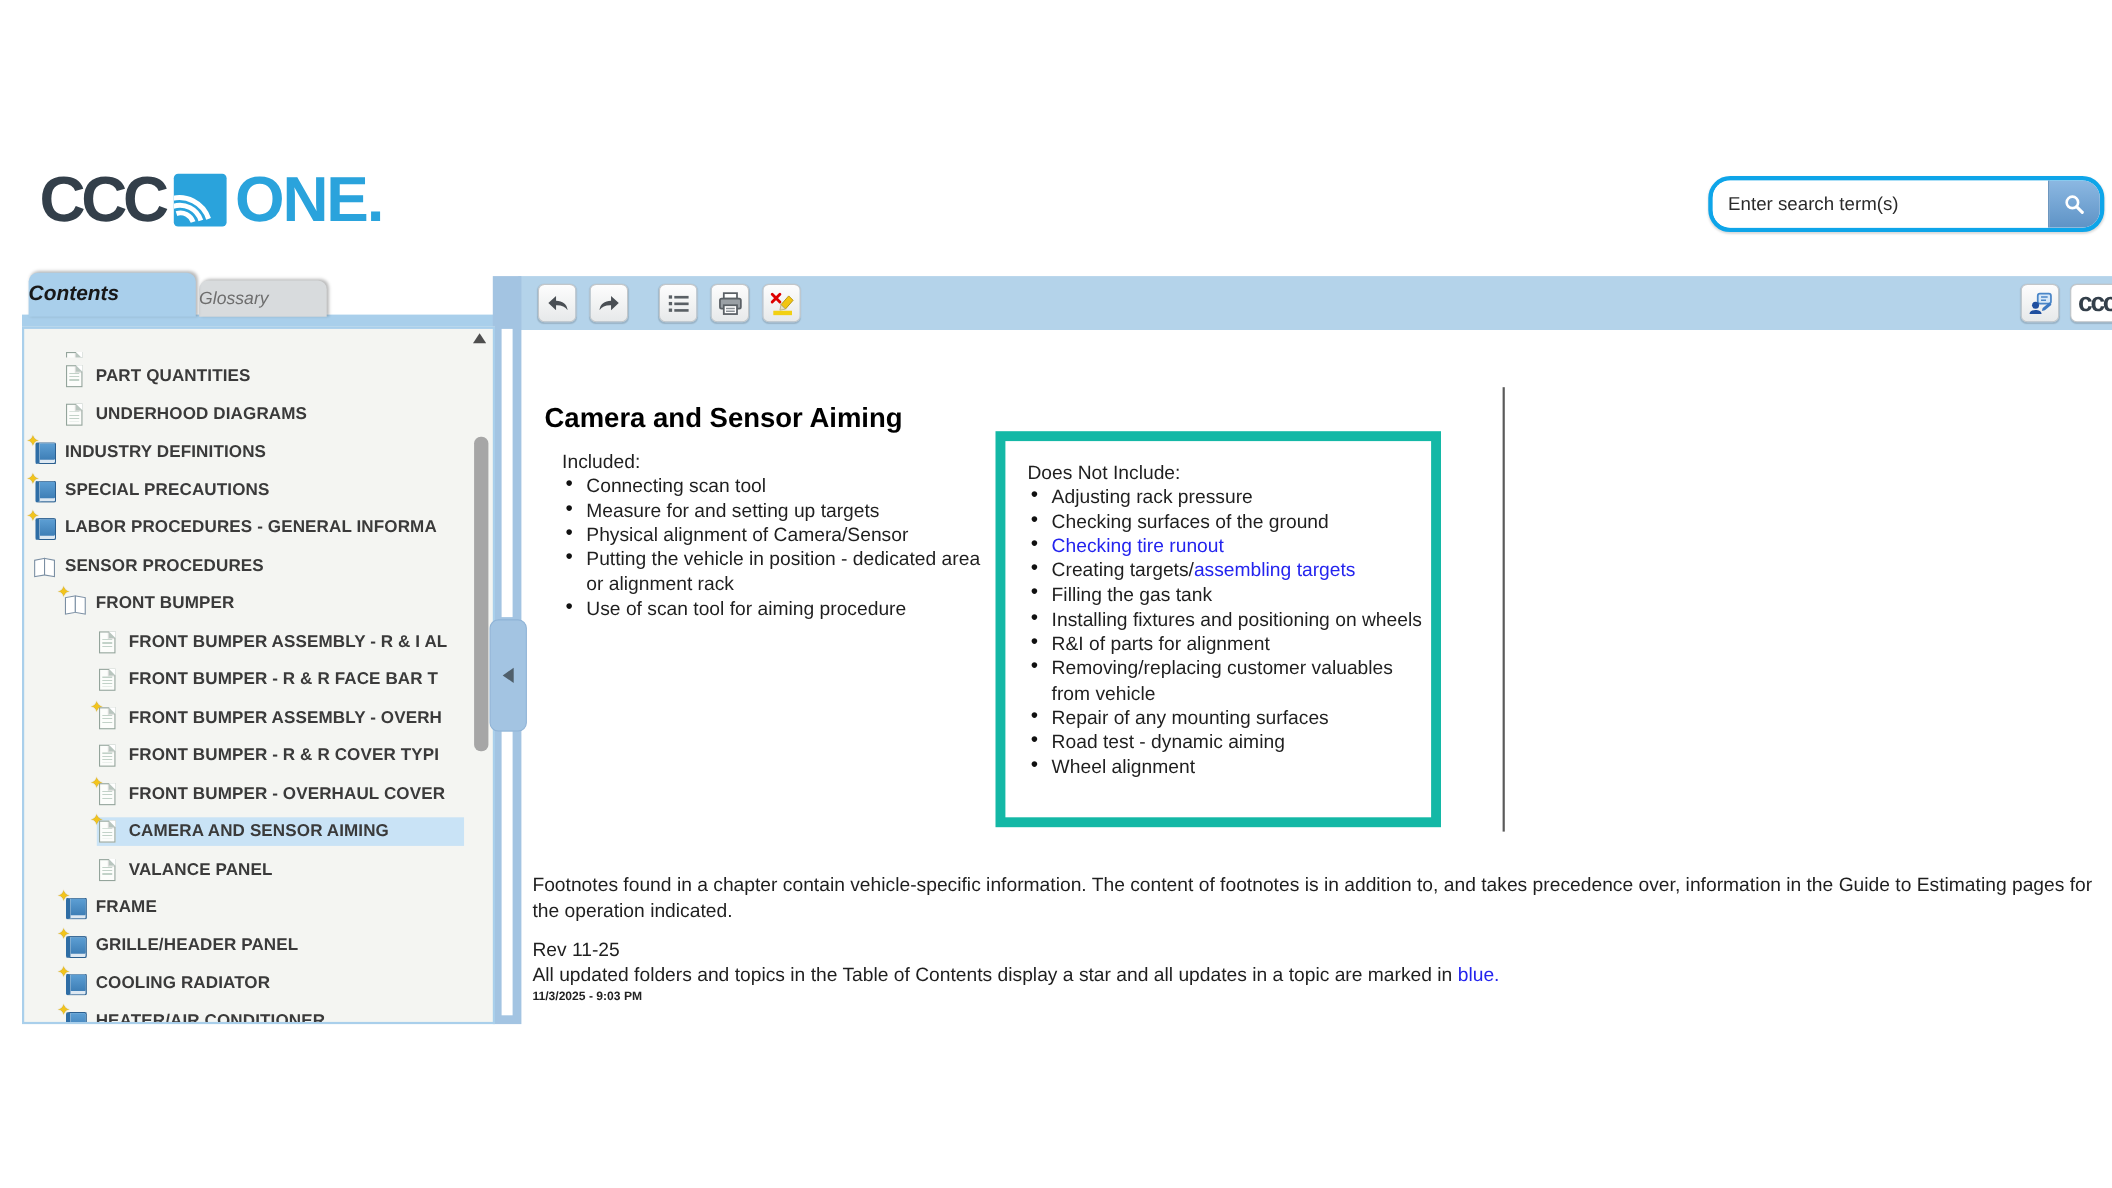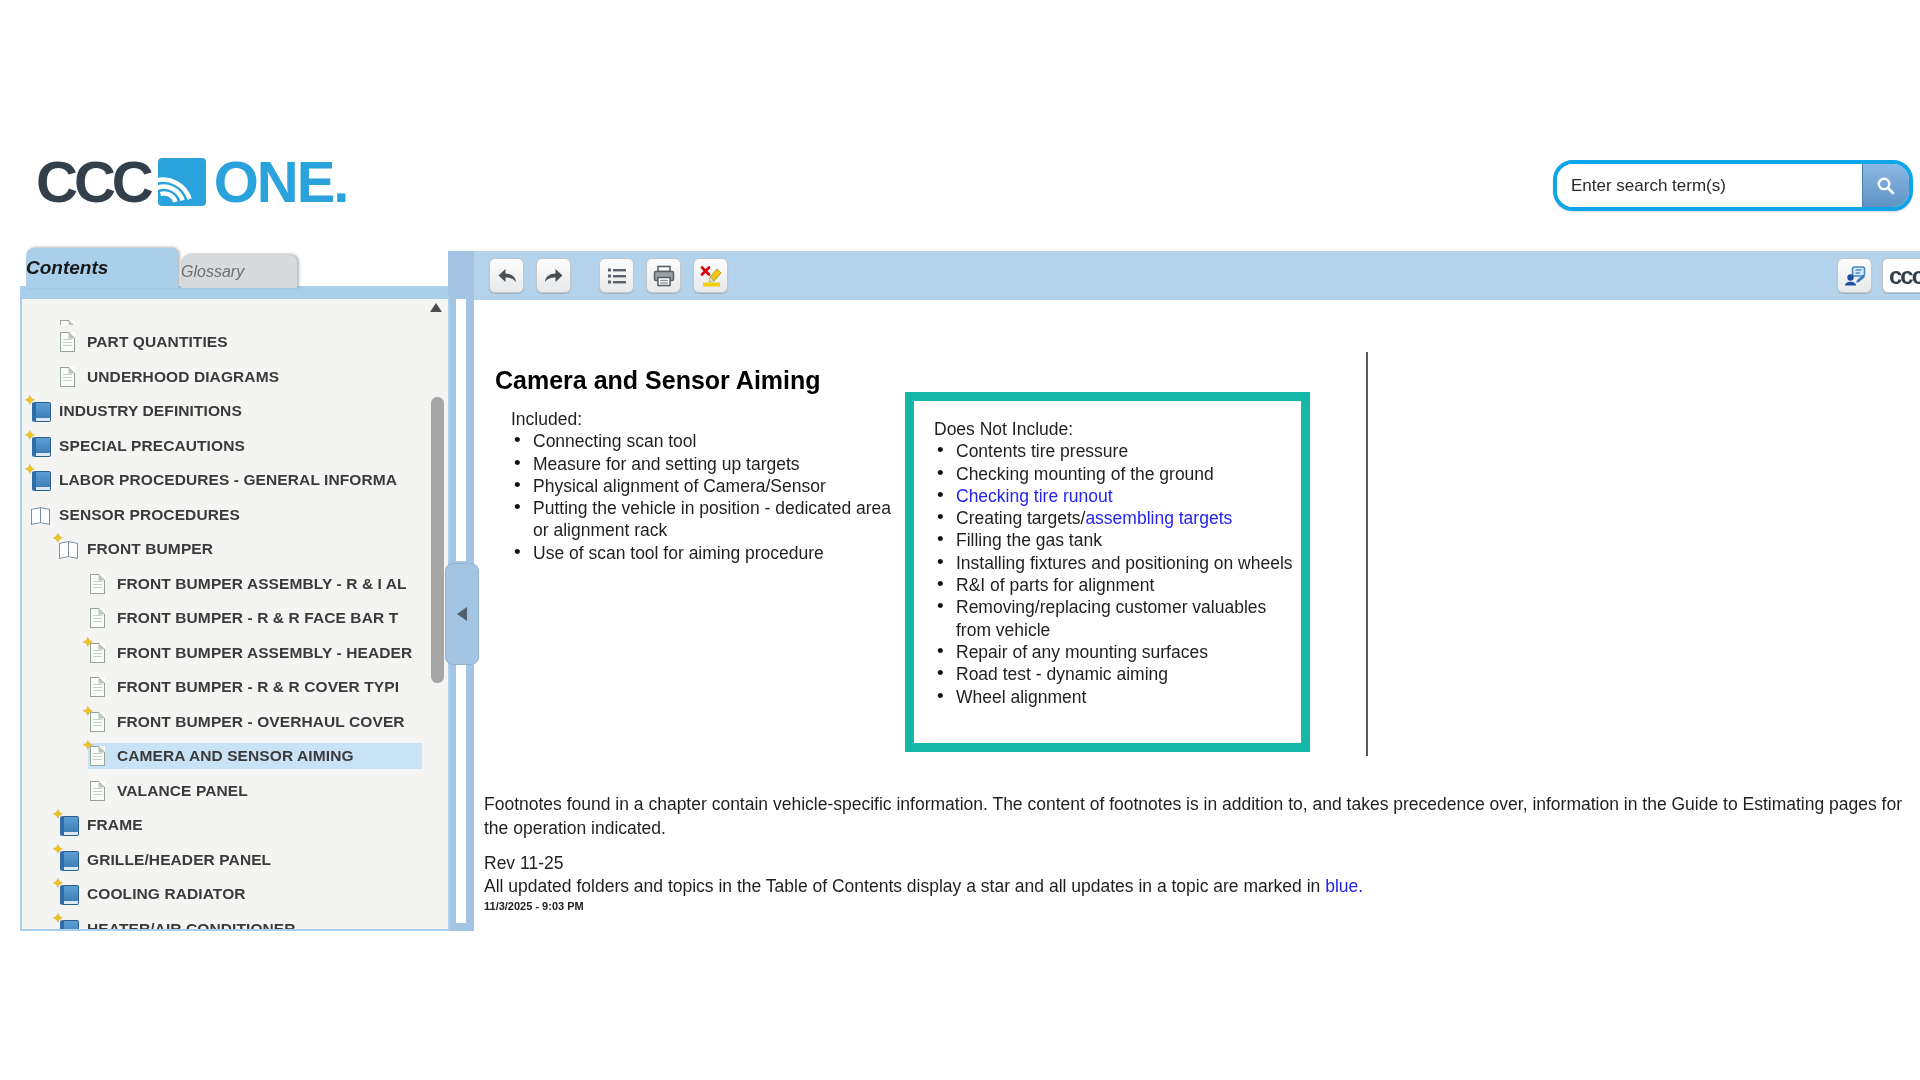--- a/index.html
+++ b/index.html
@@ -234,21 +234,21 @@
             </span>
             <span class="lbl">FRONT BUMPER - R &amp; R FACE BAR T</span>
           </span>
         </div>
         <div class="row lv3">
           <span class="hl">
             <span class="ic">
               <span class="pg"></span>
               <span class="star">✦</span>
             </span>
-            <span class="lbl">FRONT BUMPER ASSEMBLY - HEADER</span>
+            <span class="lbl">FRONT BUMPER ASSEMBLY - OVERH</span>
           </span>
         </div>
         <div class="row lv3">
           <span class="hl">
             <span class="ic">
               <span class="pg"></span>
             </span>
             <span class="lbl">FRONT BUMPER - R &amp; R COVER TYPI</span>
           </span>
         </div>
@@ -394,22 +394,22 @@
           <li>Measure for and setting up targets</li>
           <li>Physical alignment of Camera/Sensor</li>
           <li>Putting the vehicle in position - dedicated area or alignment rack</li>
           <li>Use of scan tool for aiming procedure</li>
         </ul>
     </div>
 
     <div class="redbox">
       <div>Does Not Include:</div>
       <ul class="blist">
-          <li><span>Contents tire pressure</span></li>
-          <li><span>Checking mounting of the ground</span></li>
+          <li><span>Adjusting rack pressure</span></li>
+          <li><span>Checking surfaces of the ground</span></li>
           <li><span class="lnk">Checking tire runout</span></li>
           <li><span>Creating targets/</span><span class="lnk">assembling targets</span></li>
           <li><span>Filling the gas tank</span></li>
           <li><span>Installing fixtures and positioning on wheels</span></li>
           <li><span>R&amp;I of parts for alignment</span></li>
           <li><span>Removing/replacing customer valuables from vehicle</span></li>
           <li><span>Repair of any mounting surfaces</span></li>
           <li><span>Road test - dynamic aiming</span></li>
           <li><span>Wheel alignment</span></li>
         </ul>

